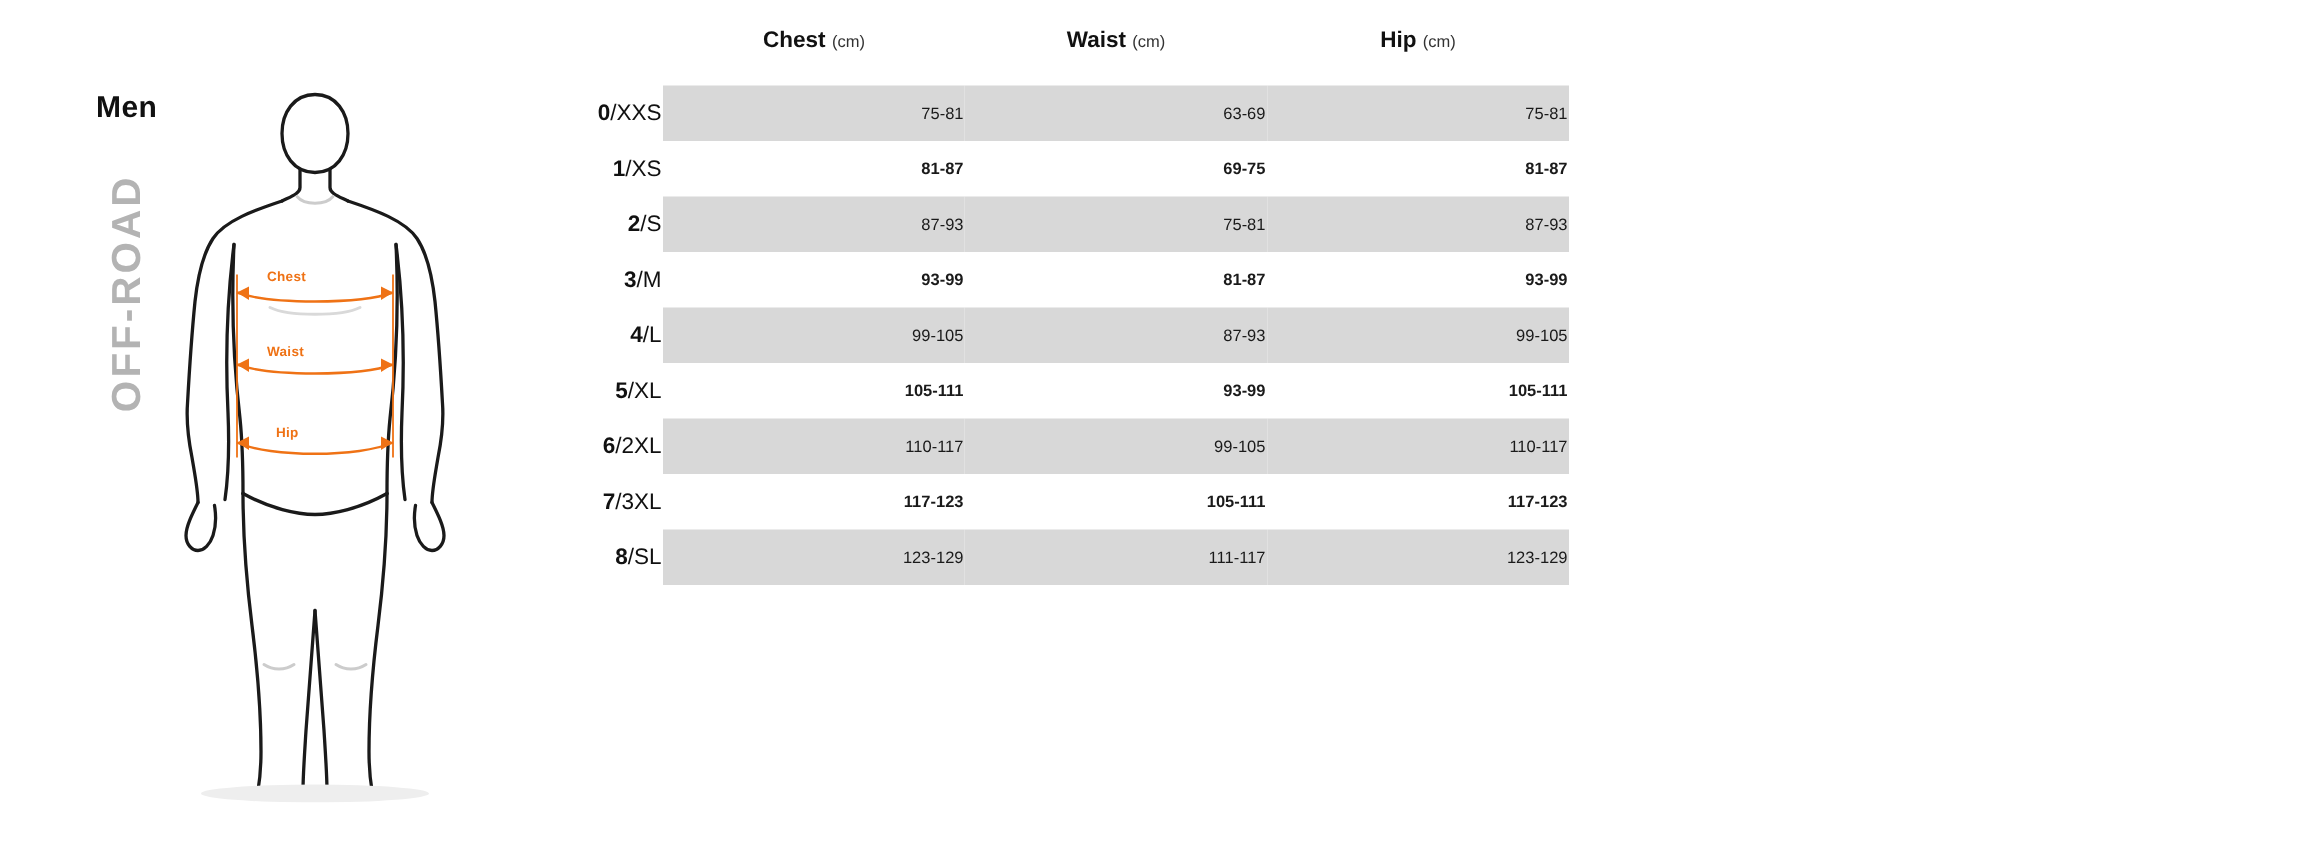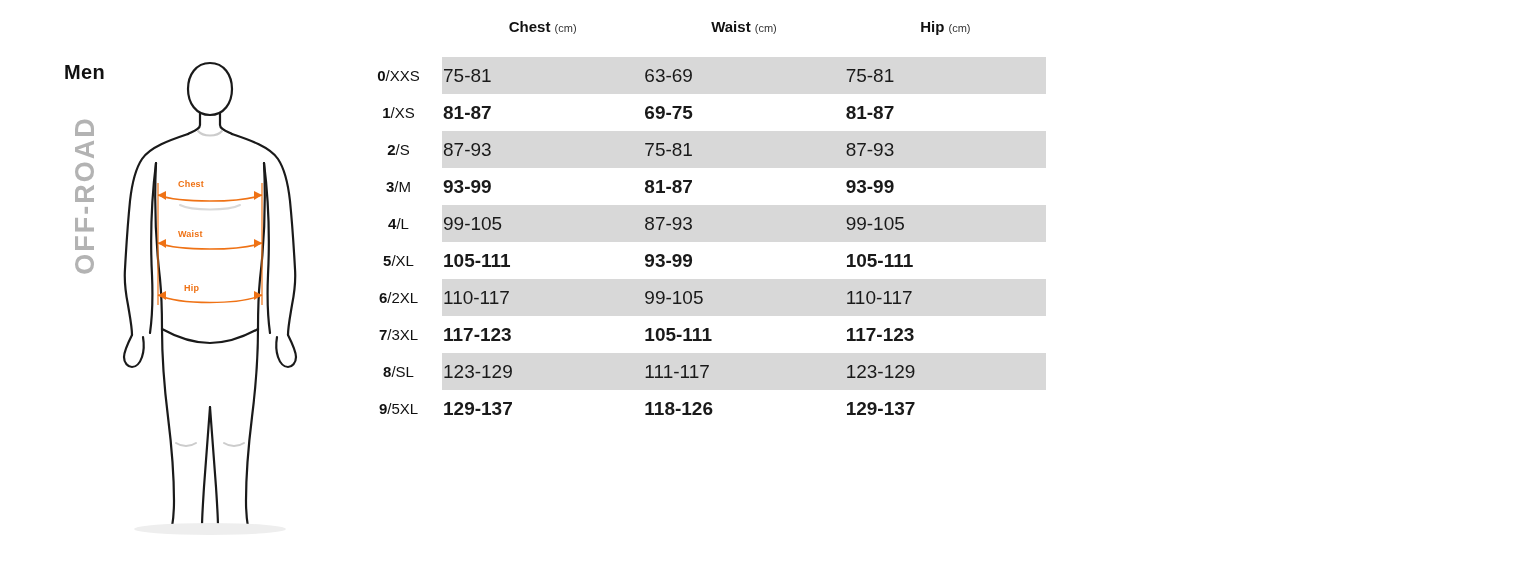--- a/index.html
+++ b/index.html
@@ -92,28 +92,28 @@
   .table th .unit {
     font-size: 11px;
     font-weight: normal;
     color: #333333;
   }
   .table th.size-col {
     width: 102px;
     text-align: left;
   }
   .table td {
-    font-size: 19px;
-    text-align: left;
+    font-size: 11px;
+    text-align: right;
     height: 35px;
     color: #1a1a1a;
     font-weight: 500;
   }
   .table td.size-cell {
-    text-align: center;
+    text-align: right;
     font-size: 15px;
     padding-left: 16px;
     color: #111111;
     background: #ffffff !important;
   }
   .table td.size-cell b {
     font-weight: bold;
   }
   .table td.size-cell span {
     font-weight: normal;
@@ -264,23 +264,17 @@
             <td class="val">117-123</td>
             <td class="val">105-111</td>
             <td class="val">117-123</td>
           </tr>
           <tr class="shaded">
             <td class="size-cell"><b>8</b><span>/SL</span></td>
             <td class="val">123-129</td>
             <td class="val">111-117</td>
             <td class="val">123-129</td>
           </tr>
-          <tr class="plain">
-            <td class="size-cell"><b>9</b><span>/5XL</span></td>
-            <td class="val">129-137</td>
-            <td class="val">118-126</td>
-            <td class="val">129-137</td>
-          </tr>
         </tbody>
     </table>
   </div>
 
 </div>
 
 </body></html>

